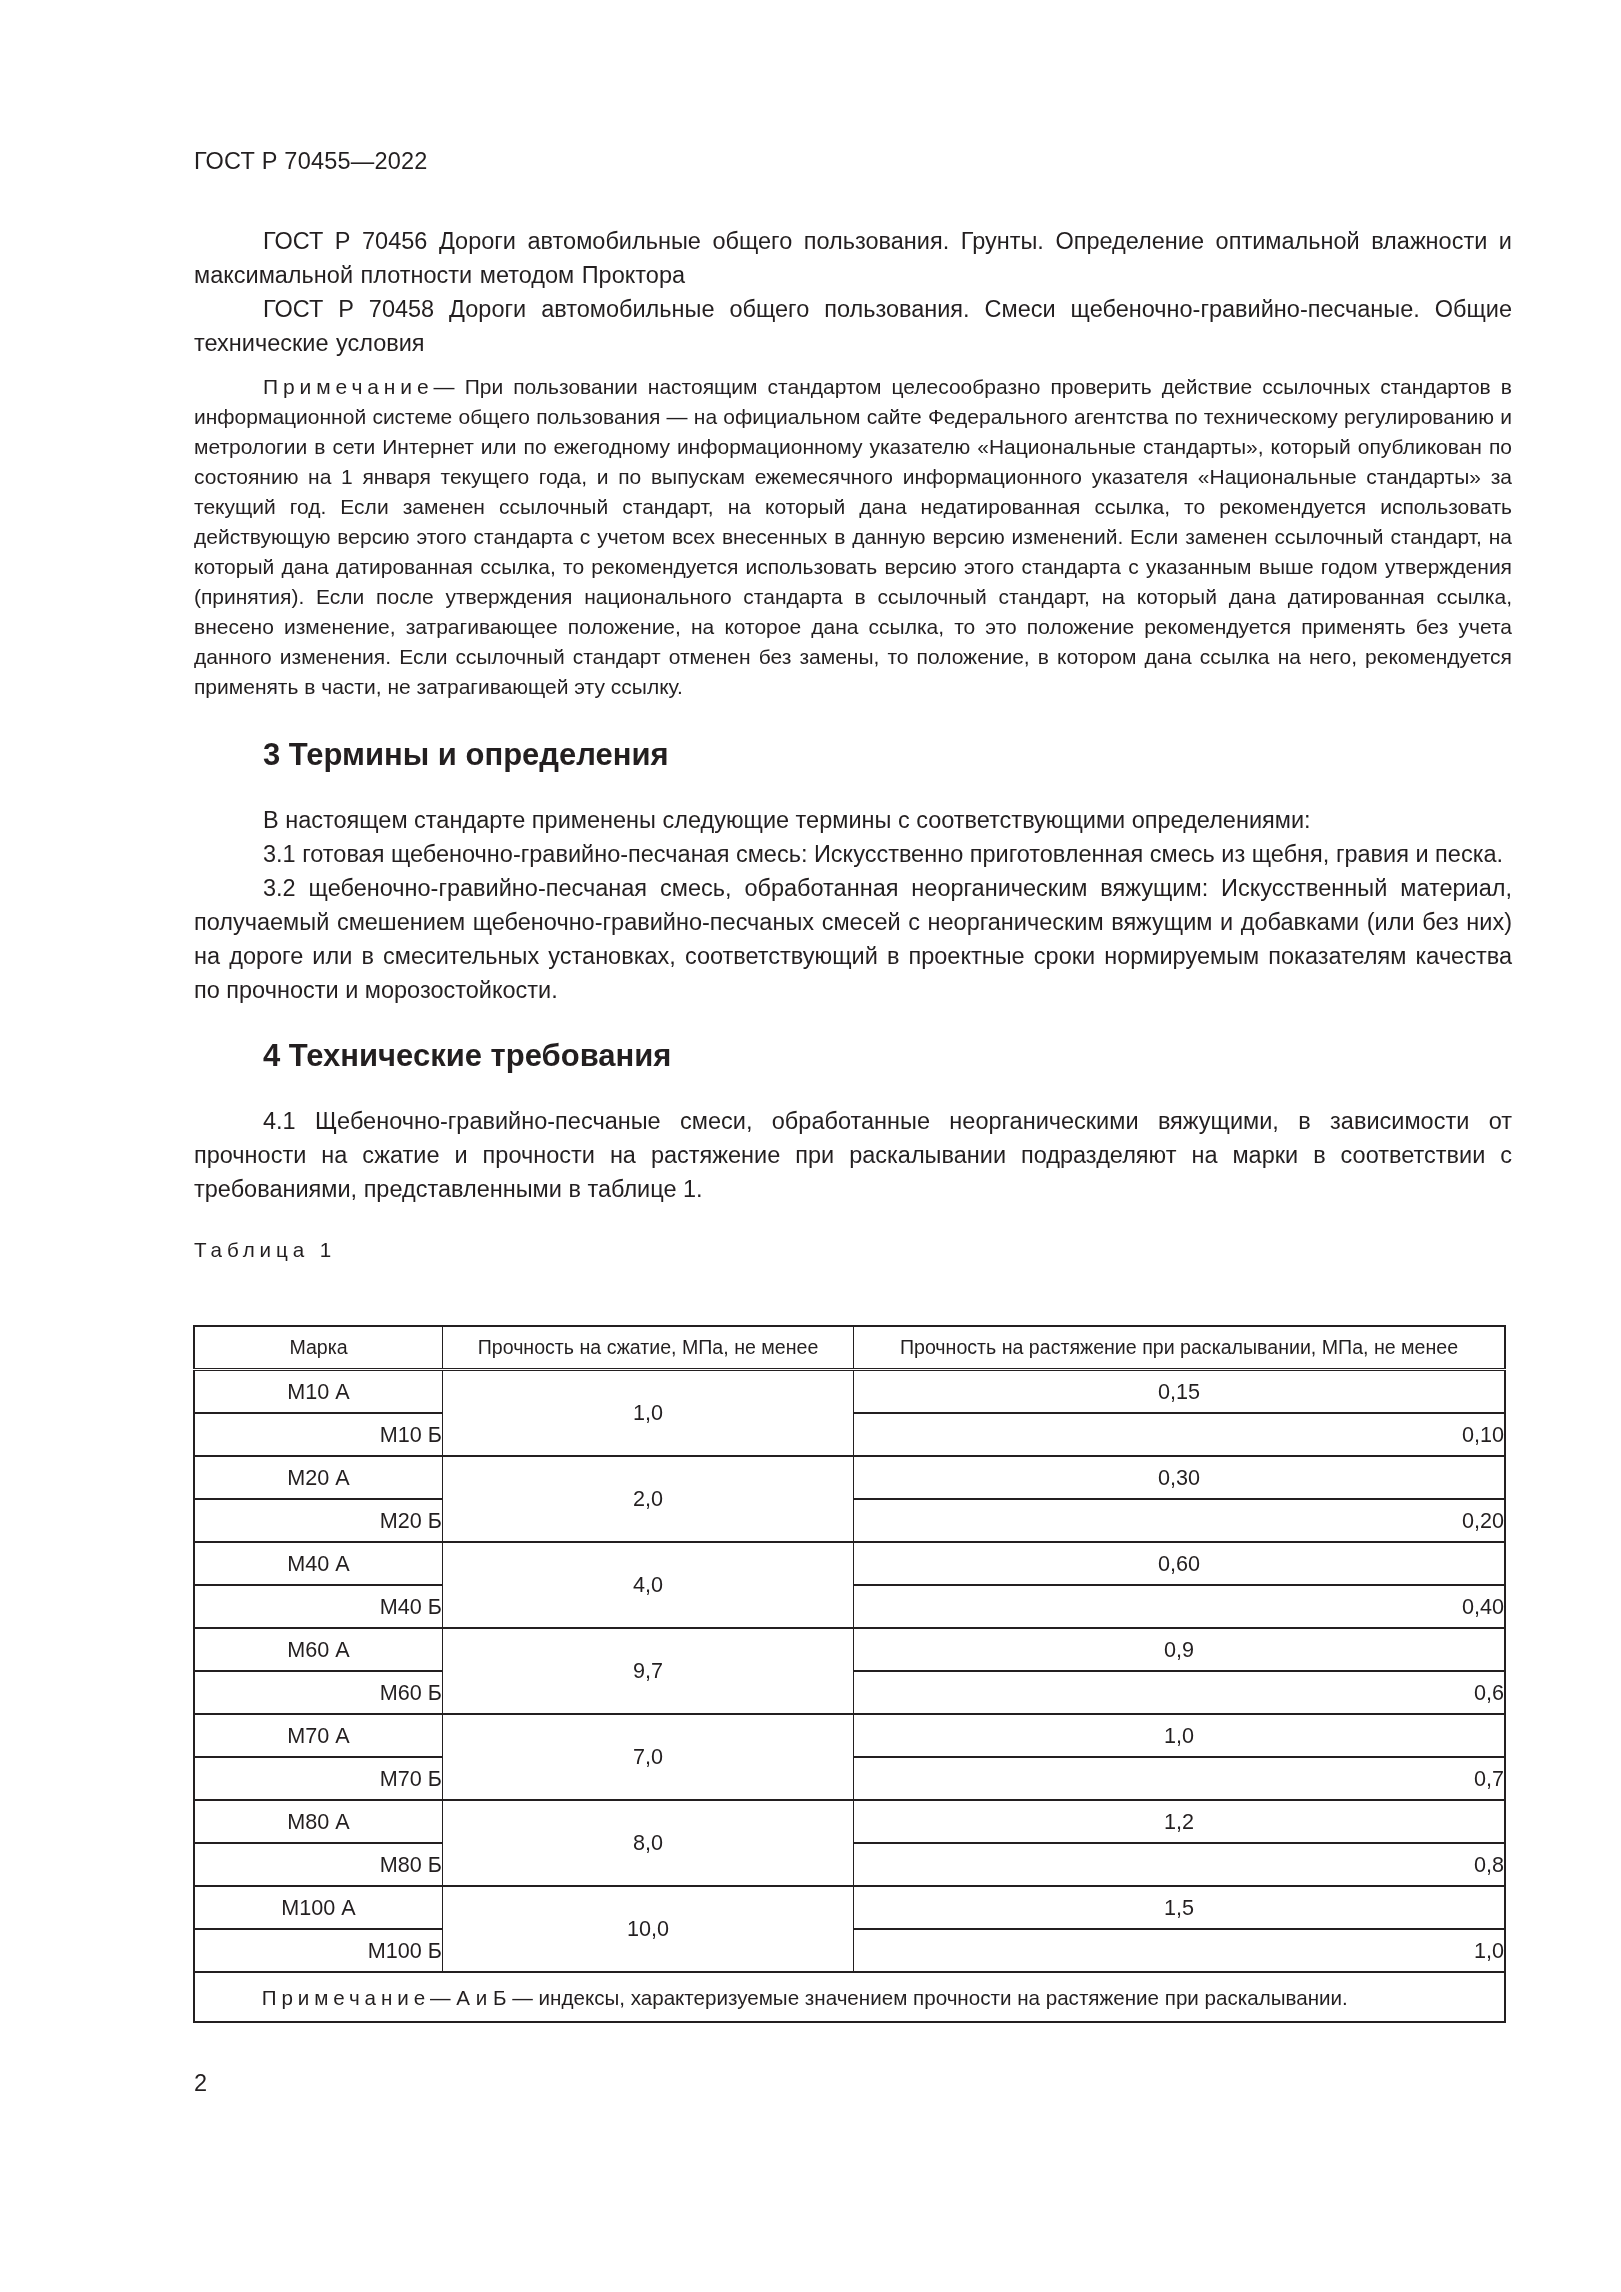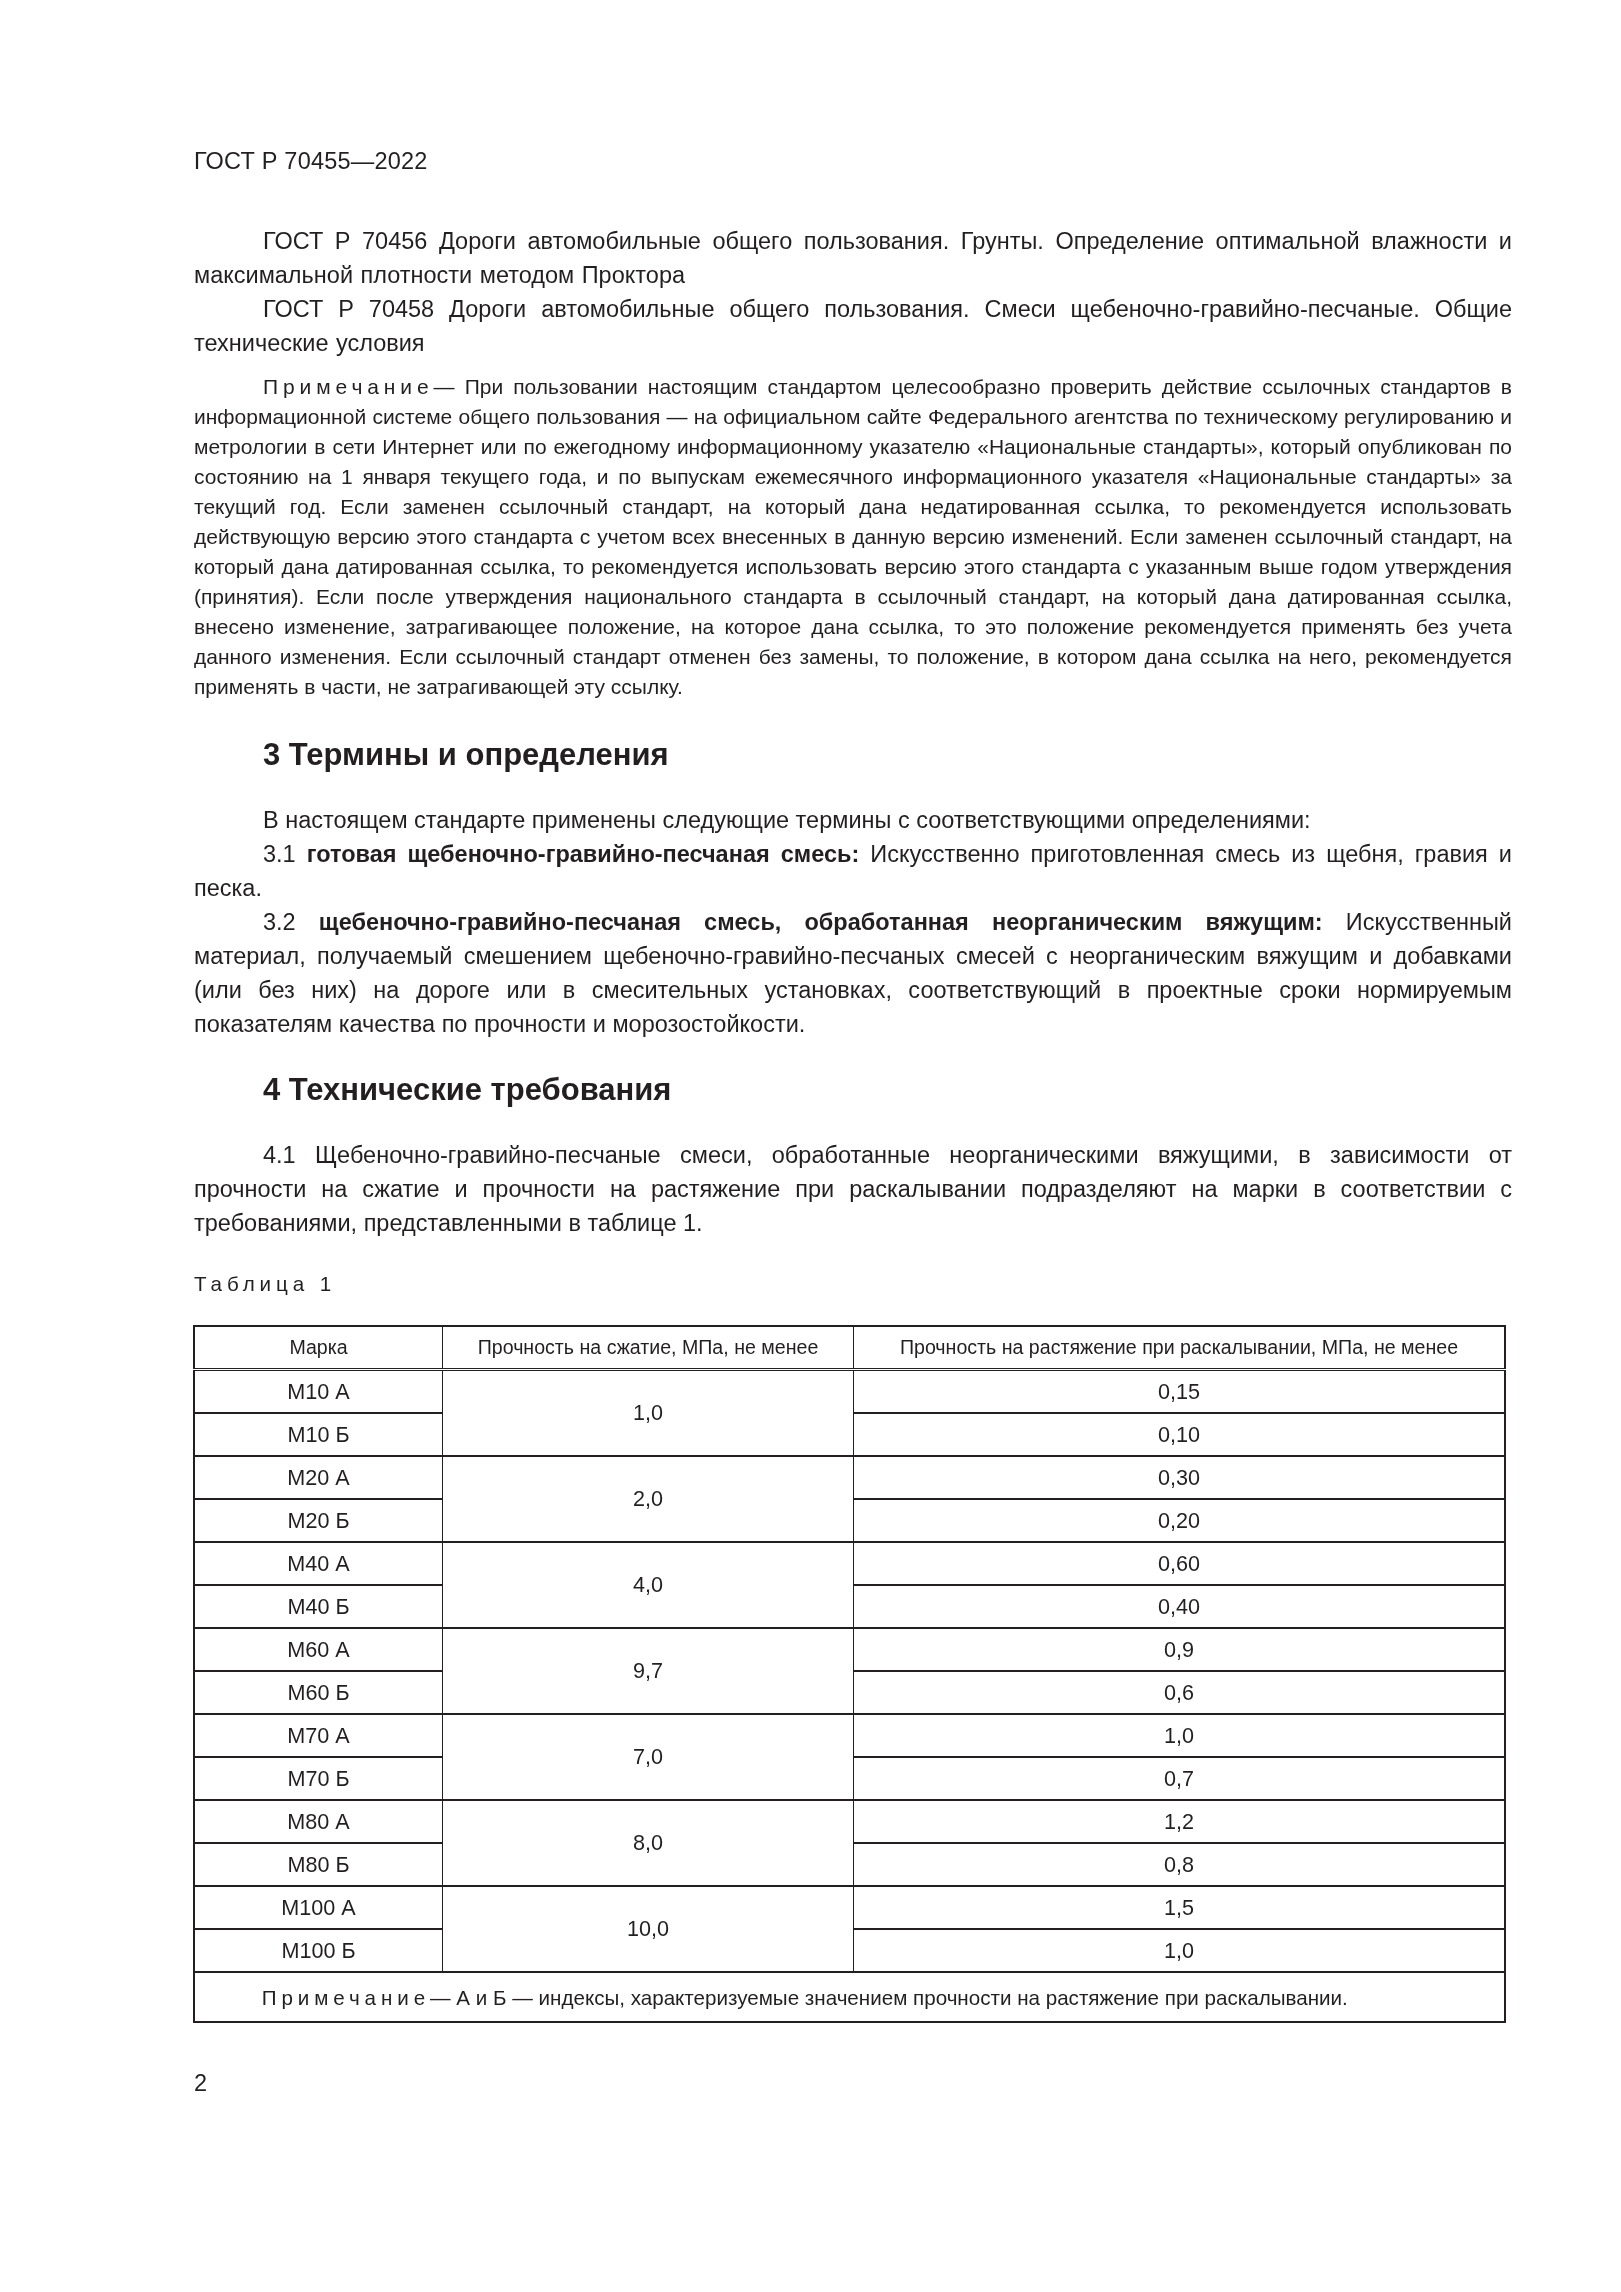--- a/index.html
+++ b/index.html
@@ -11,28 +11,28 @@
   p { margin: 0; }
   .body-text { font-size: 23.5px; line-height: 34px; text-align: justify; }
   .indent { text-indent: 69px; }
   .ref-list .body-text { word-spacing: 1px; }
   .note-text { font-size: 21px; line-height: 30px; text-align: justify; text-indent: 69px;
                margin-top: 11.8px; }
   .spaced { letter-spacing: 4.9px; }
   h2 { margin: 0; font-size: 31px; font-weight: bold; padding-left: 69px; }
   .h-terms { margin-top: 33px; margin-bottom: 29px; line-height: 39px; }
   .h-tech { margin-top: 29px; margin-bottom: 29px; line-height: 39px; }
-  b.term { font-weight: bold; margin-top: 17px; }
+  b.term { font-weight: normal; margin-top: 17px; }
   .table-caption { font-size: 20.6px; letter-spacing: 4.9px; margin-top: 29px; line-height: 29px; }
   table.data { position: absolute; left: 193px; top: 1325px; width: 1313px;
                border-collapse: collapse; font-size: 21.6px; border: 2.9px solid #231f20; }
   table.data th, table.data td { border: 1.5px solid #231f20; text-align: center; padding: 0; }
   table.data th { font-weight: normal; font-size: 19.6px; height: 41px; border-bottom: 3.9px double #231f20; }
   table.data td { height: 41px; }
-  table.data tr.group-end td { border-bottom: 2.9px solid #231f20; }
+  table.data tr.group-end td { border-bottom: 2.9px solid #231f20; text-align: right; }
   table.data td.merged { border-bottom: 2.9px solid #231f20; }
   table.data td.row-a { border-bottom: 2.9px solid #231f20; }
   table.data td.note-cell { text-align: justify; font-size: 20.6px; line-height: 30px;
                             padding: 9.8px 9.8px 7.8px 9.8px; height: auto; }
   .col1 { width: 247px; } .col2 { width: 410px; } .col3 { width: auto; }
   .page-number { position: absolute; left: 194px; top: 2070px; font-size: 23.5px; }
 </style>
 </head>
 <body>
 

